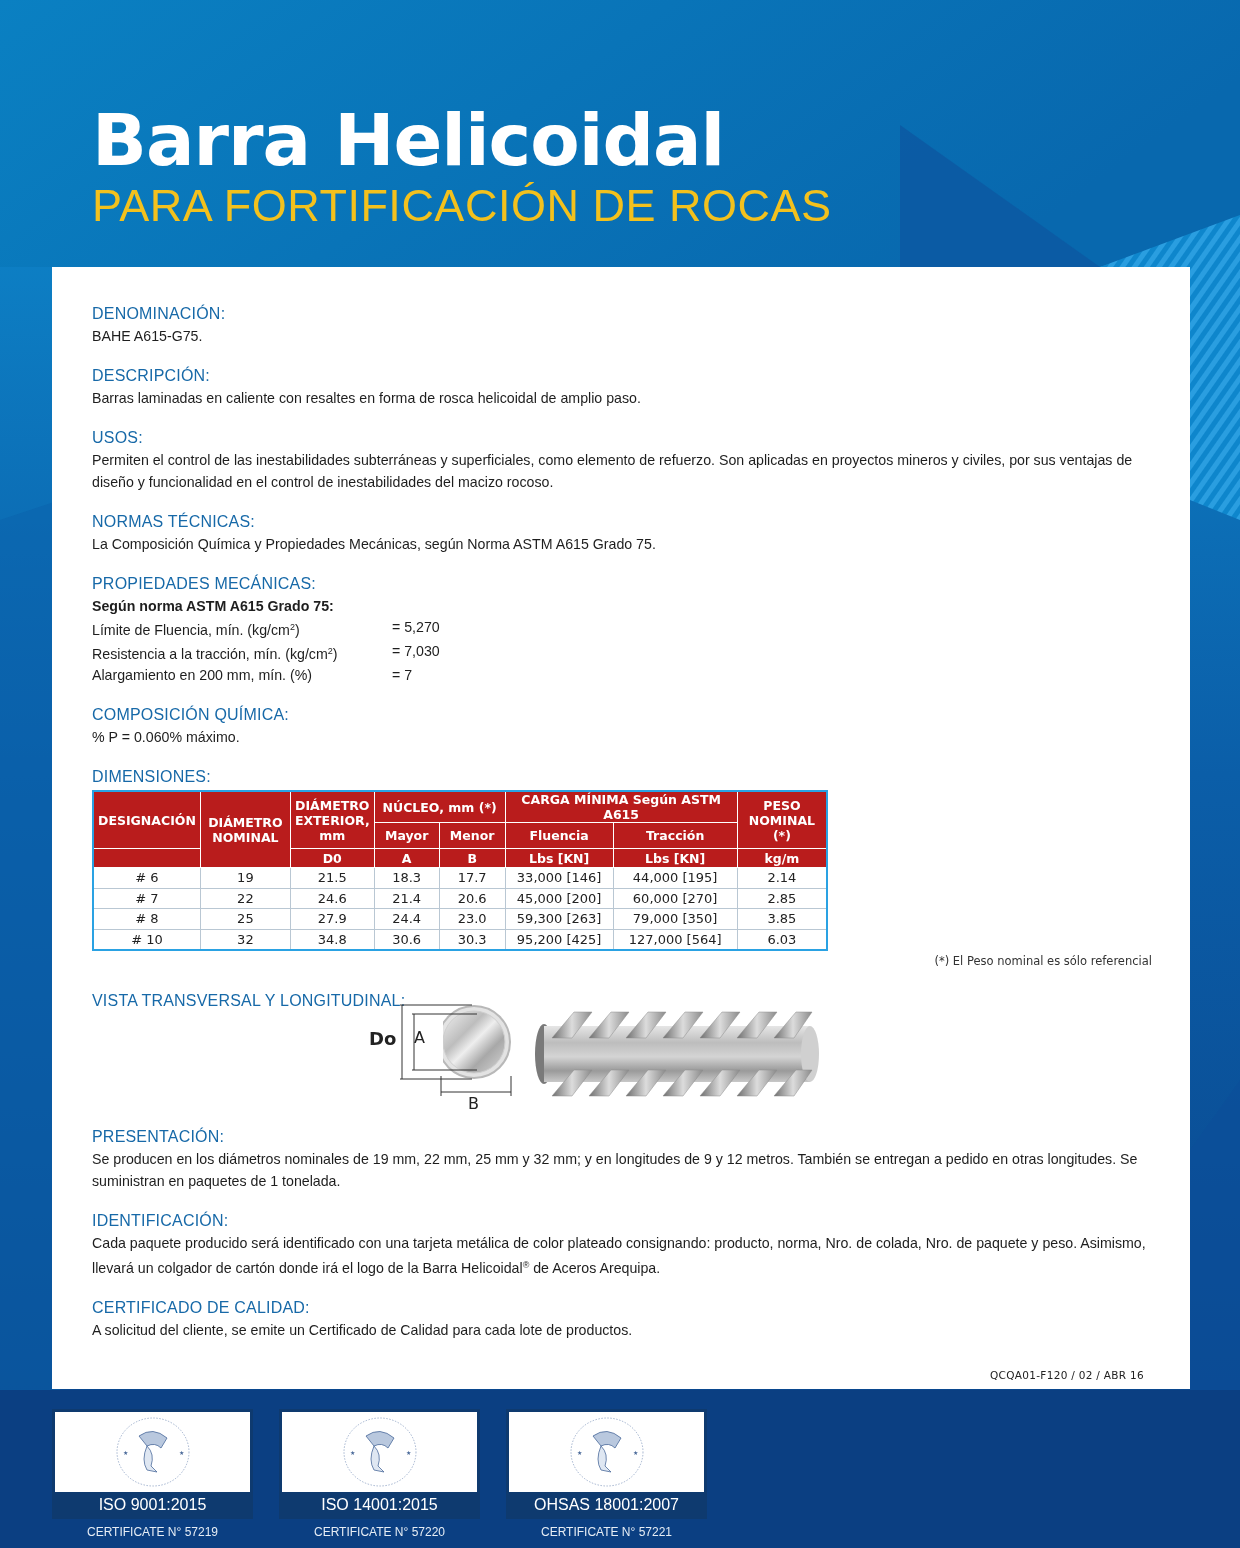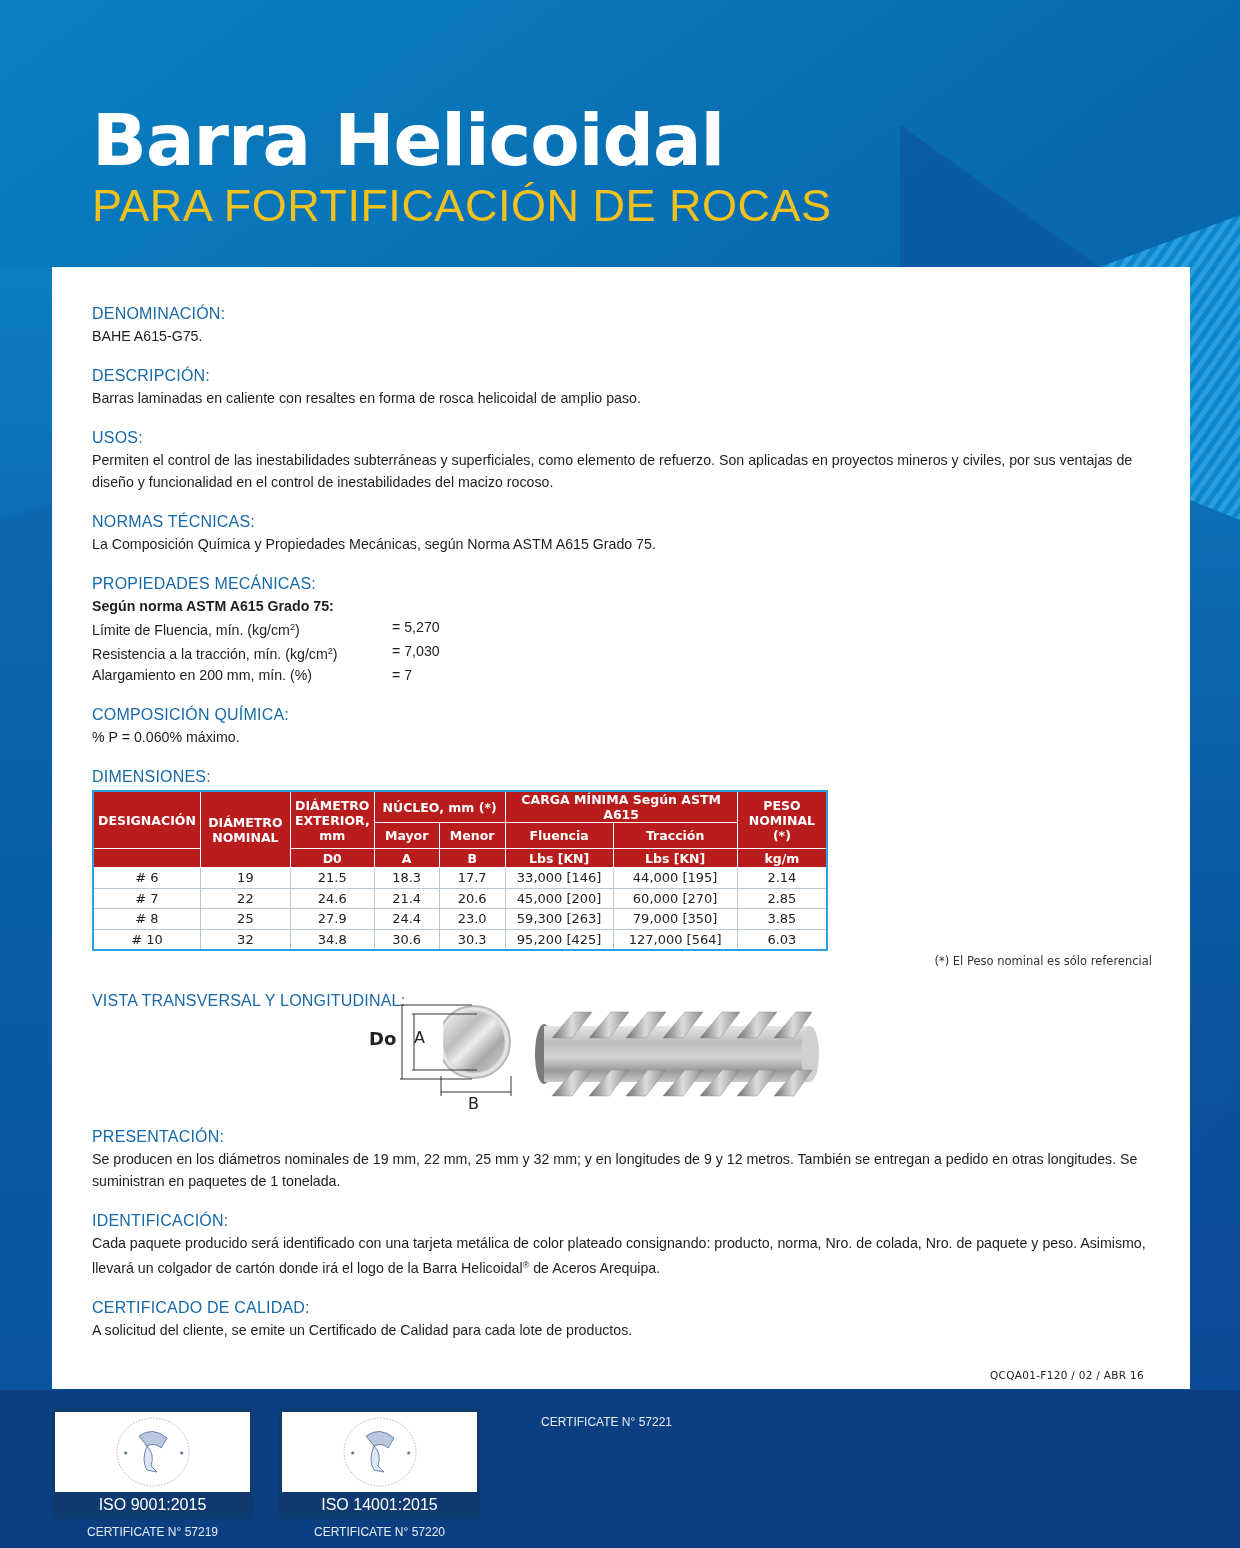--- a/index.html
+++ b/index.html
@@ -392,15 +392,27 @@
           <path d="M36,32 Q44,40 40,52 L46,58 L36,56 Q30,46 36,32 Z" fill="#dfe7f2" stroke="#4a6a9a" stroke-width="0.8"></path>
           <text x="12" y="41" font-size="6" fill="#4a6a9a">★</text>
           <text x="68" y="41" font-size="6" fill="#4a6a9a">★</text>
         </svg>
       </div>
       <div class="cert-name">ISO 14001:2015</div>
     </div>
     <div class="cert-num">CERTIFICATE N° 57220</div>
   </div>
   <div class="cert">
+    <div class="cert-box">
+      <div class="cert-img">
+        <svg width="84" height="76" viewBox="0 0 84 76">
+          <ellipse cx="42" cy="38" rx="36" ry="34" fill="none" stroke="#6a84b0" stroke-width="0.6" stroke-dasharray="1.5 1.5"></ellipse>
+          <path d="M28,22 Q42,12 56,24 L50,34 Q44,28 36,32 Z" fill="#b9c8de" stroke="#4a6a9a" stroke-width="0.8"></path>
+          <path d="M36,32 Q44,40 40,52 L46,58 L36,56 Q30,46 36,32 Z" fill="#dfe7f2" stroke="#4a6a9a" stroke-width="0.8"></path>
+          <text x="12" y="41" font-size="6" fill="#4a6a9a">★</text>
+          <text x="68" y="41" font-size="6" fill="#4a6a9a">★</text>
+        </svg>
+      </div>
+      <div class="cert-name">OHSAS 18001:2007</div>
+    </div>
     <div class="cert-num">CERTIFICATE N° 57221</div>
   </div>
 </div>
 
 </body></html>

